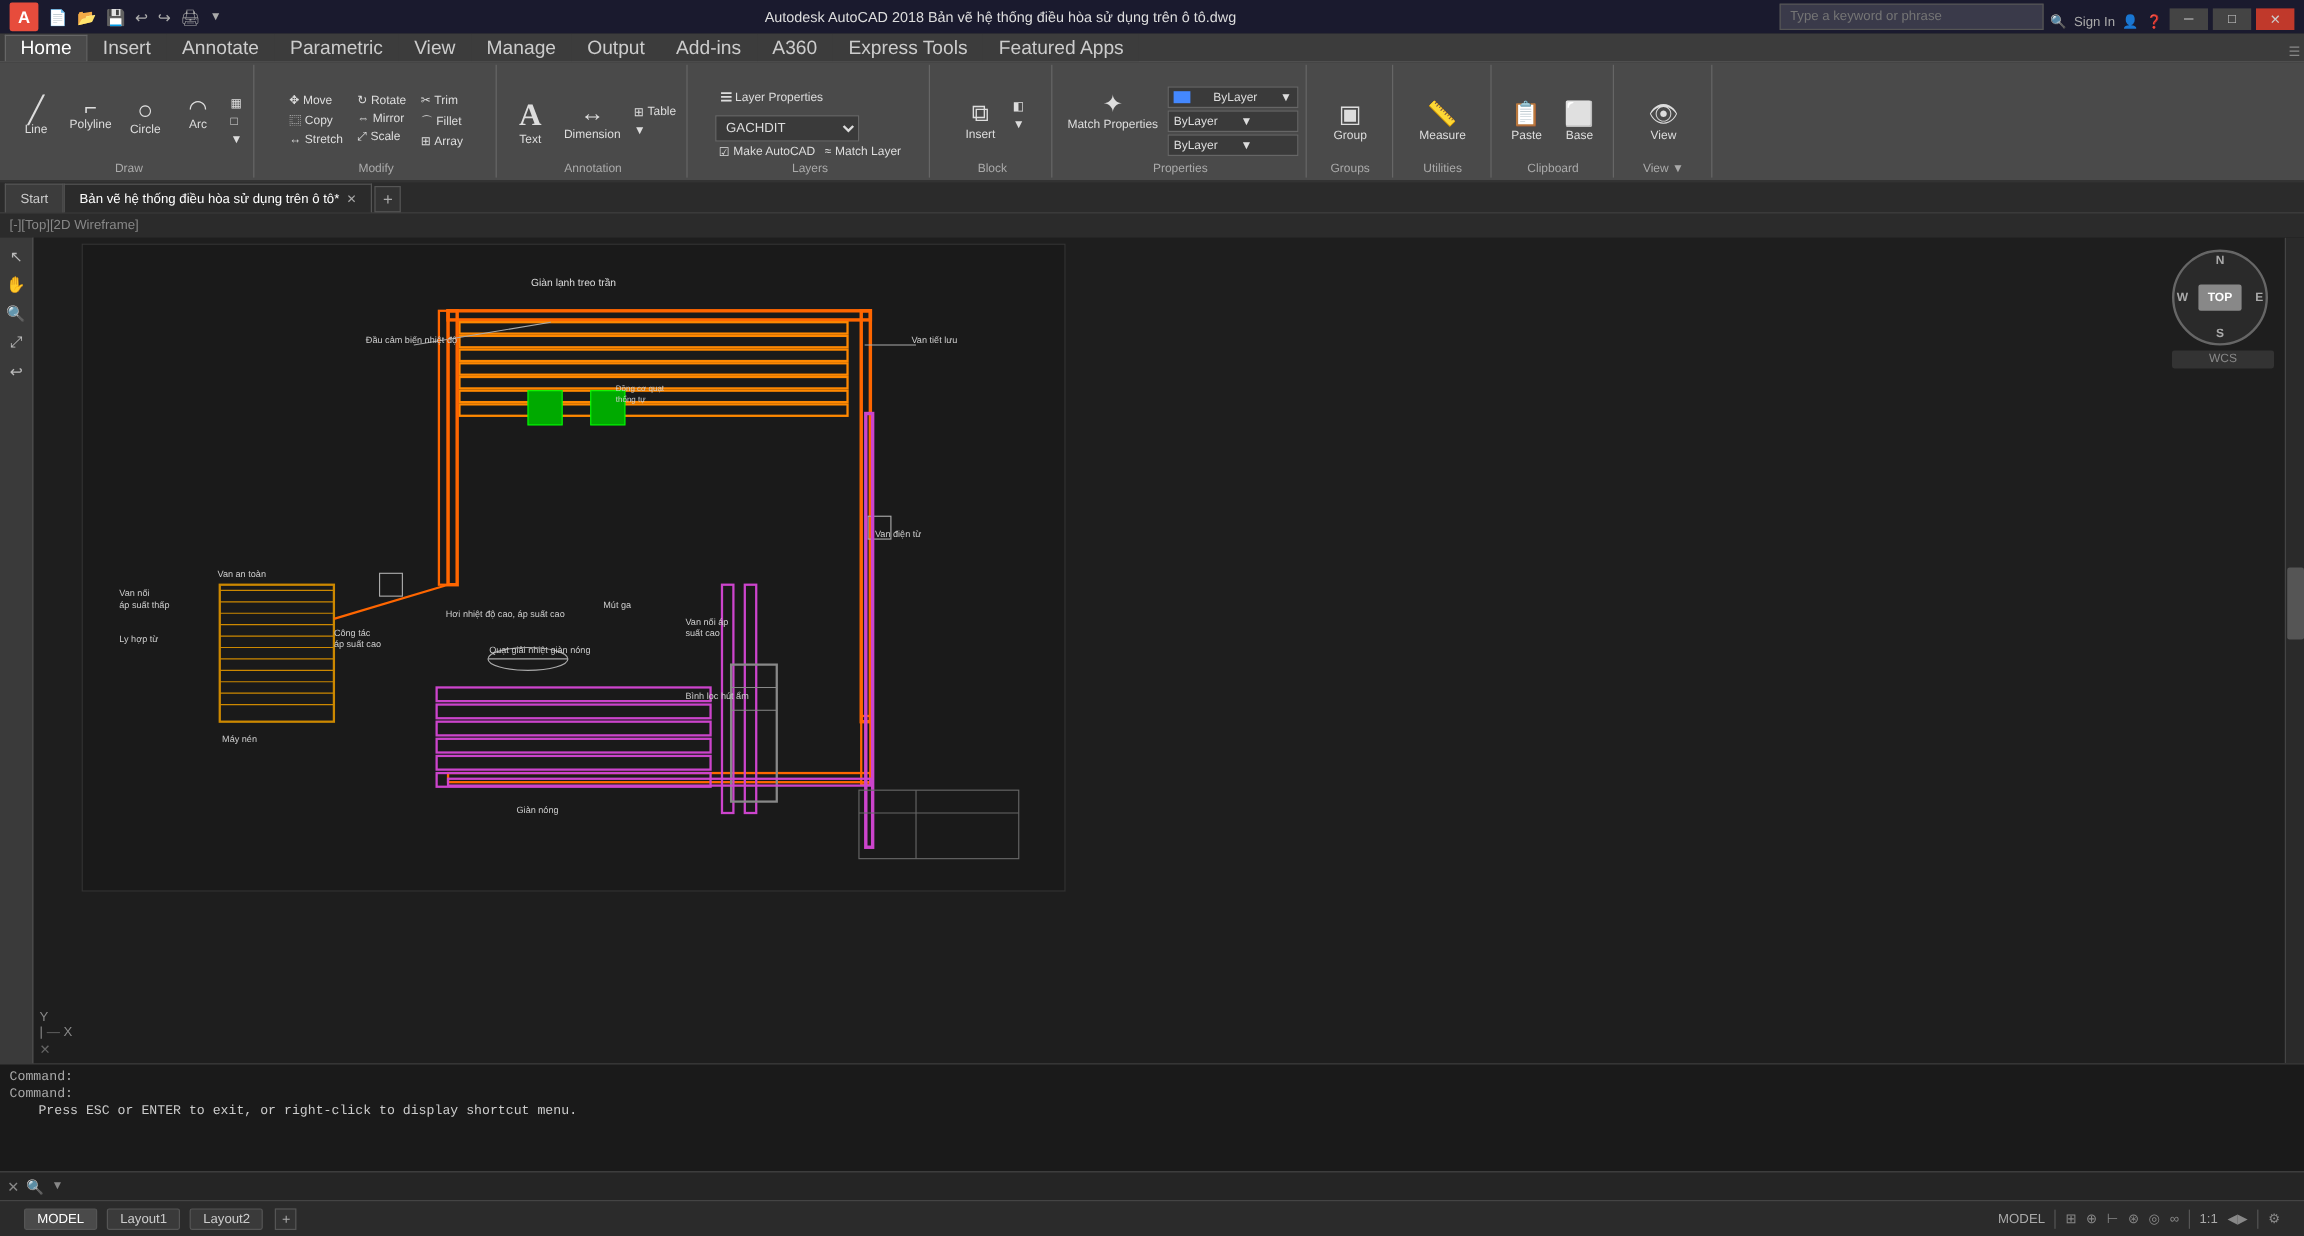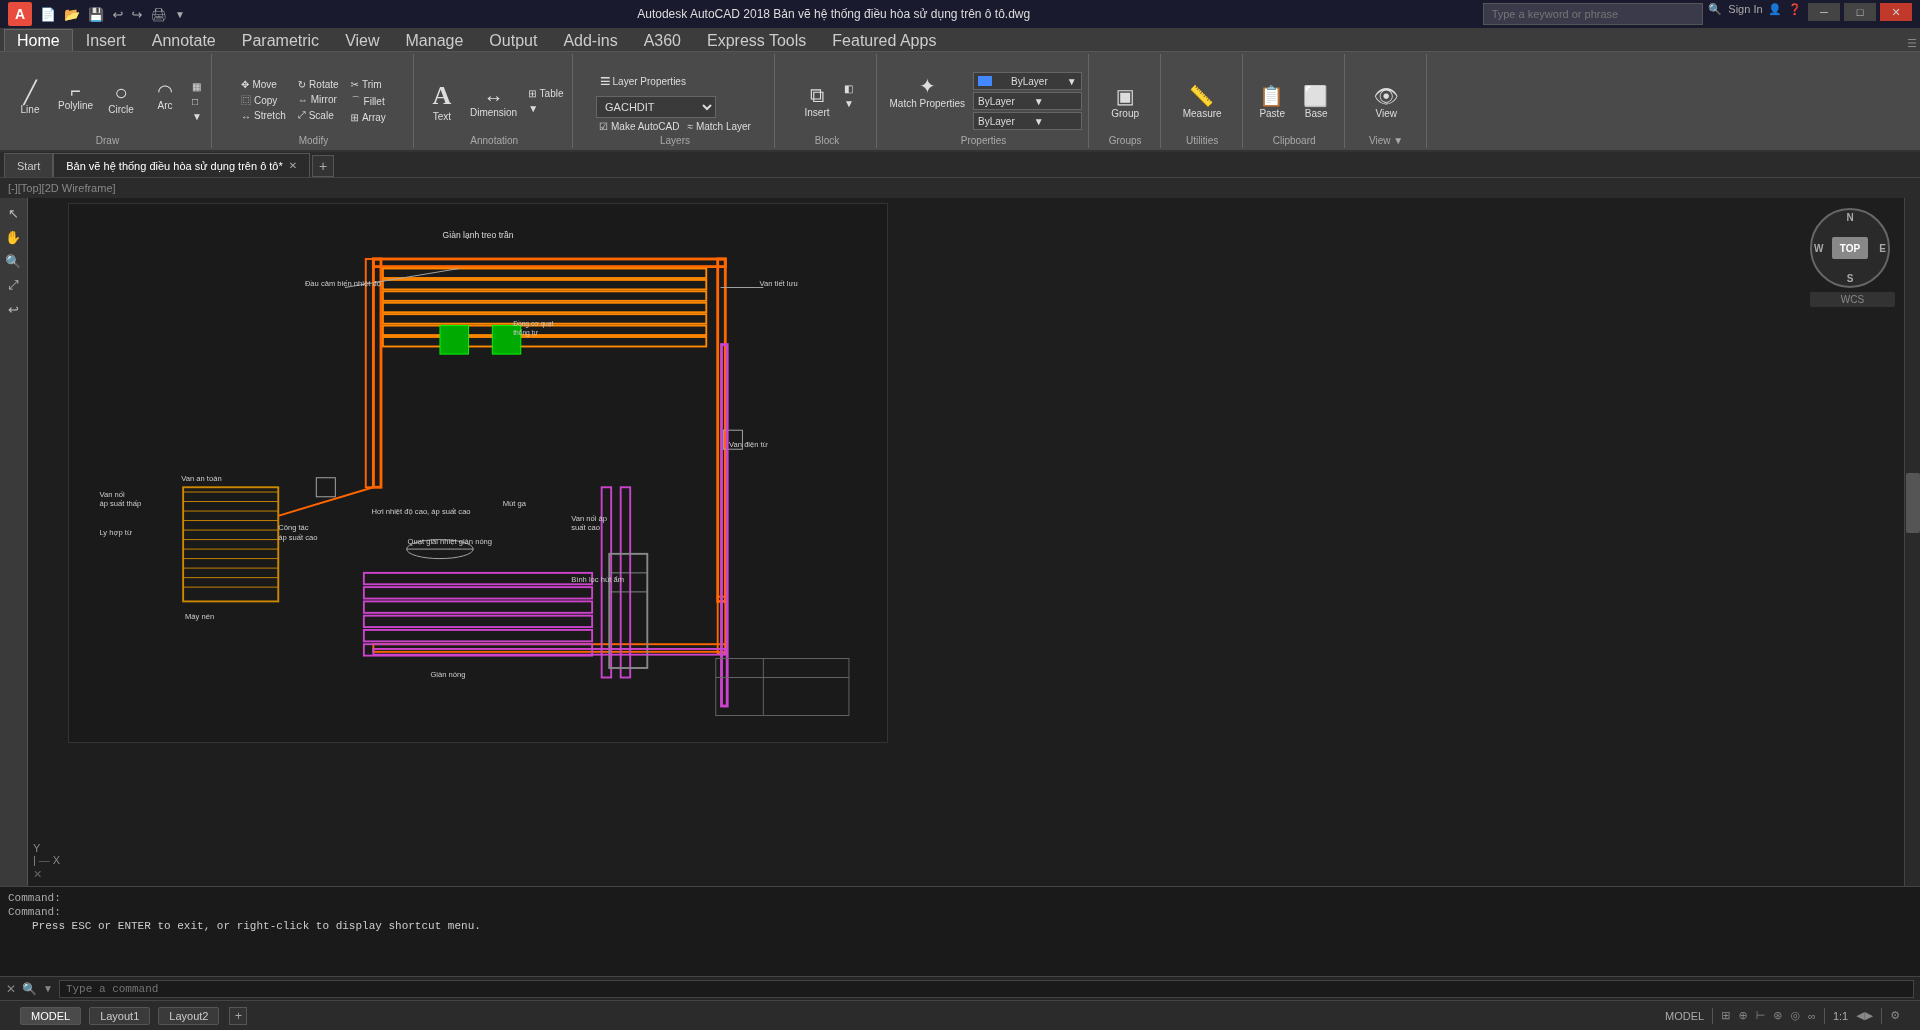--- a/index.html
+++ b/index.html
@@ -14,21 +14,21 @@
       justify-content: space-between;
       padding: 0 8px;
       color: #ccc;
     }
     #titlebar .title { flex: 1; text-align: center; font-size: 12px; color: #ddd; }
     #titlebar .win-controls { display: flex; gap: 4px; }
     #titlebar .win-btn { width: 32px; height: 18px; background: #444; border: none; color: #ccc; cursor: pointer; font-size: 11px; display: flex; align-items: center; justify-content: center; }
     #titlebar .win-btn.close { background: #c0392b; }
     #titlebar .left-area { display: flex; align-items: center; gap: 8px; }
     #titlebar .autocad-logo { width: 24px; height: 24px; background: #e74c3c; color: white; font-weight: bold; font-size: 14px; display: flex; align-items: center; justify-content: center; border-radius: 2px; }
-    .title-right { display: flex; align-items: flex-start; gap: 6px; }
+    .title-right { display: flex; align-items: flex-end; gap: 6px; }
 
     
     #ribbon-tabs {
       height: 24px;
       background: #3c3c3c;
       display: flex;
       align-items: flex-end;
       padding-left: 4px;
       border-bottom: 1px solid #555;
     }
@@ -754,21 +754,20 @@
 <div id="command-area">
   <div class="command-line">Command:</div>
   <div class="command-line">Command:</div>
   <div class="command-line prompt">Press ESC or ENTER to exit, or right-click to display shortcut menu.</div>
 </div>
 
 <div id="command-input-bar">
   <span style="color:#888;cursor:pointer;font-size:12px;">✕</span>
   <span style="color:#888;cursor:pointer;font-size:12px;">🔍</span>
   <span style="color:#888;cursor:pointer;font-size:10px;">▼</span>
-  <input type="text" class="cmd-input" placeholder="Type a command" style="">
 </div>
 
 <div id="statusbar">
   <div class="status-tab active">MODEL</div>
   <div class="status-tab">Layout1</div>
   <div class="status-tab">Layout2</div>
   <div class="new-tab" style="width:18px;height:18px;font-size:12px;">+</div>
   <div class="status-right">
     <span style="color:#aaa;font-size:11px;">MODEL</span>
     <div class="status-divider"></div>

